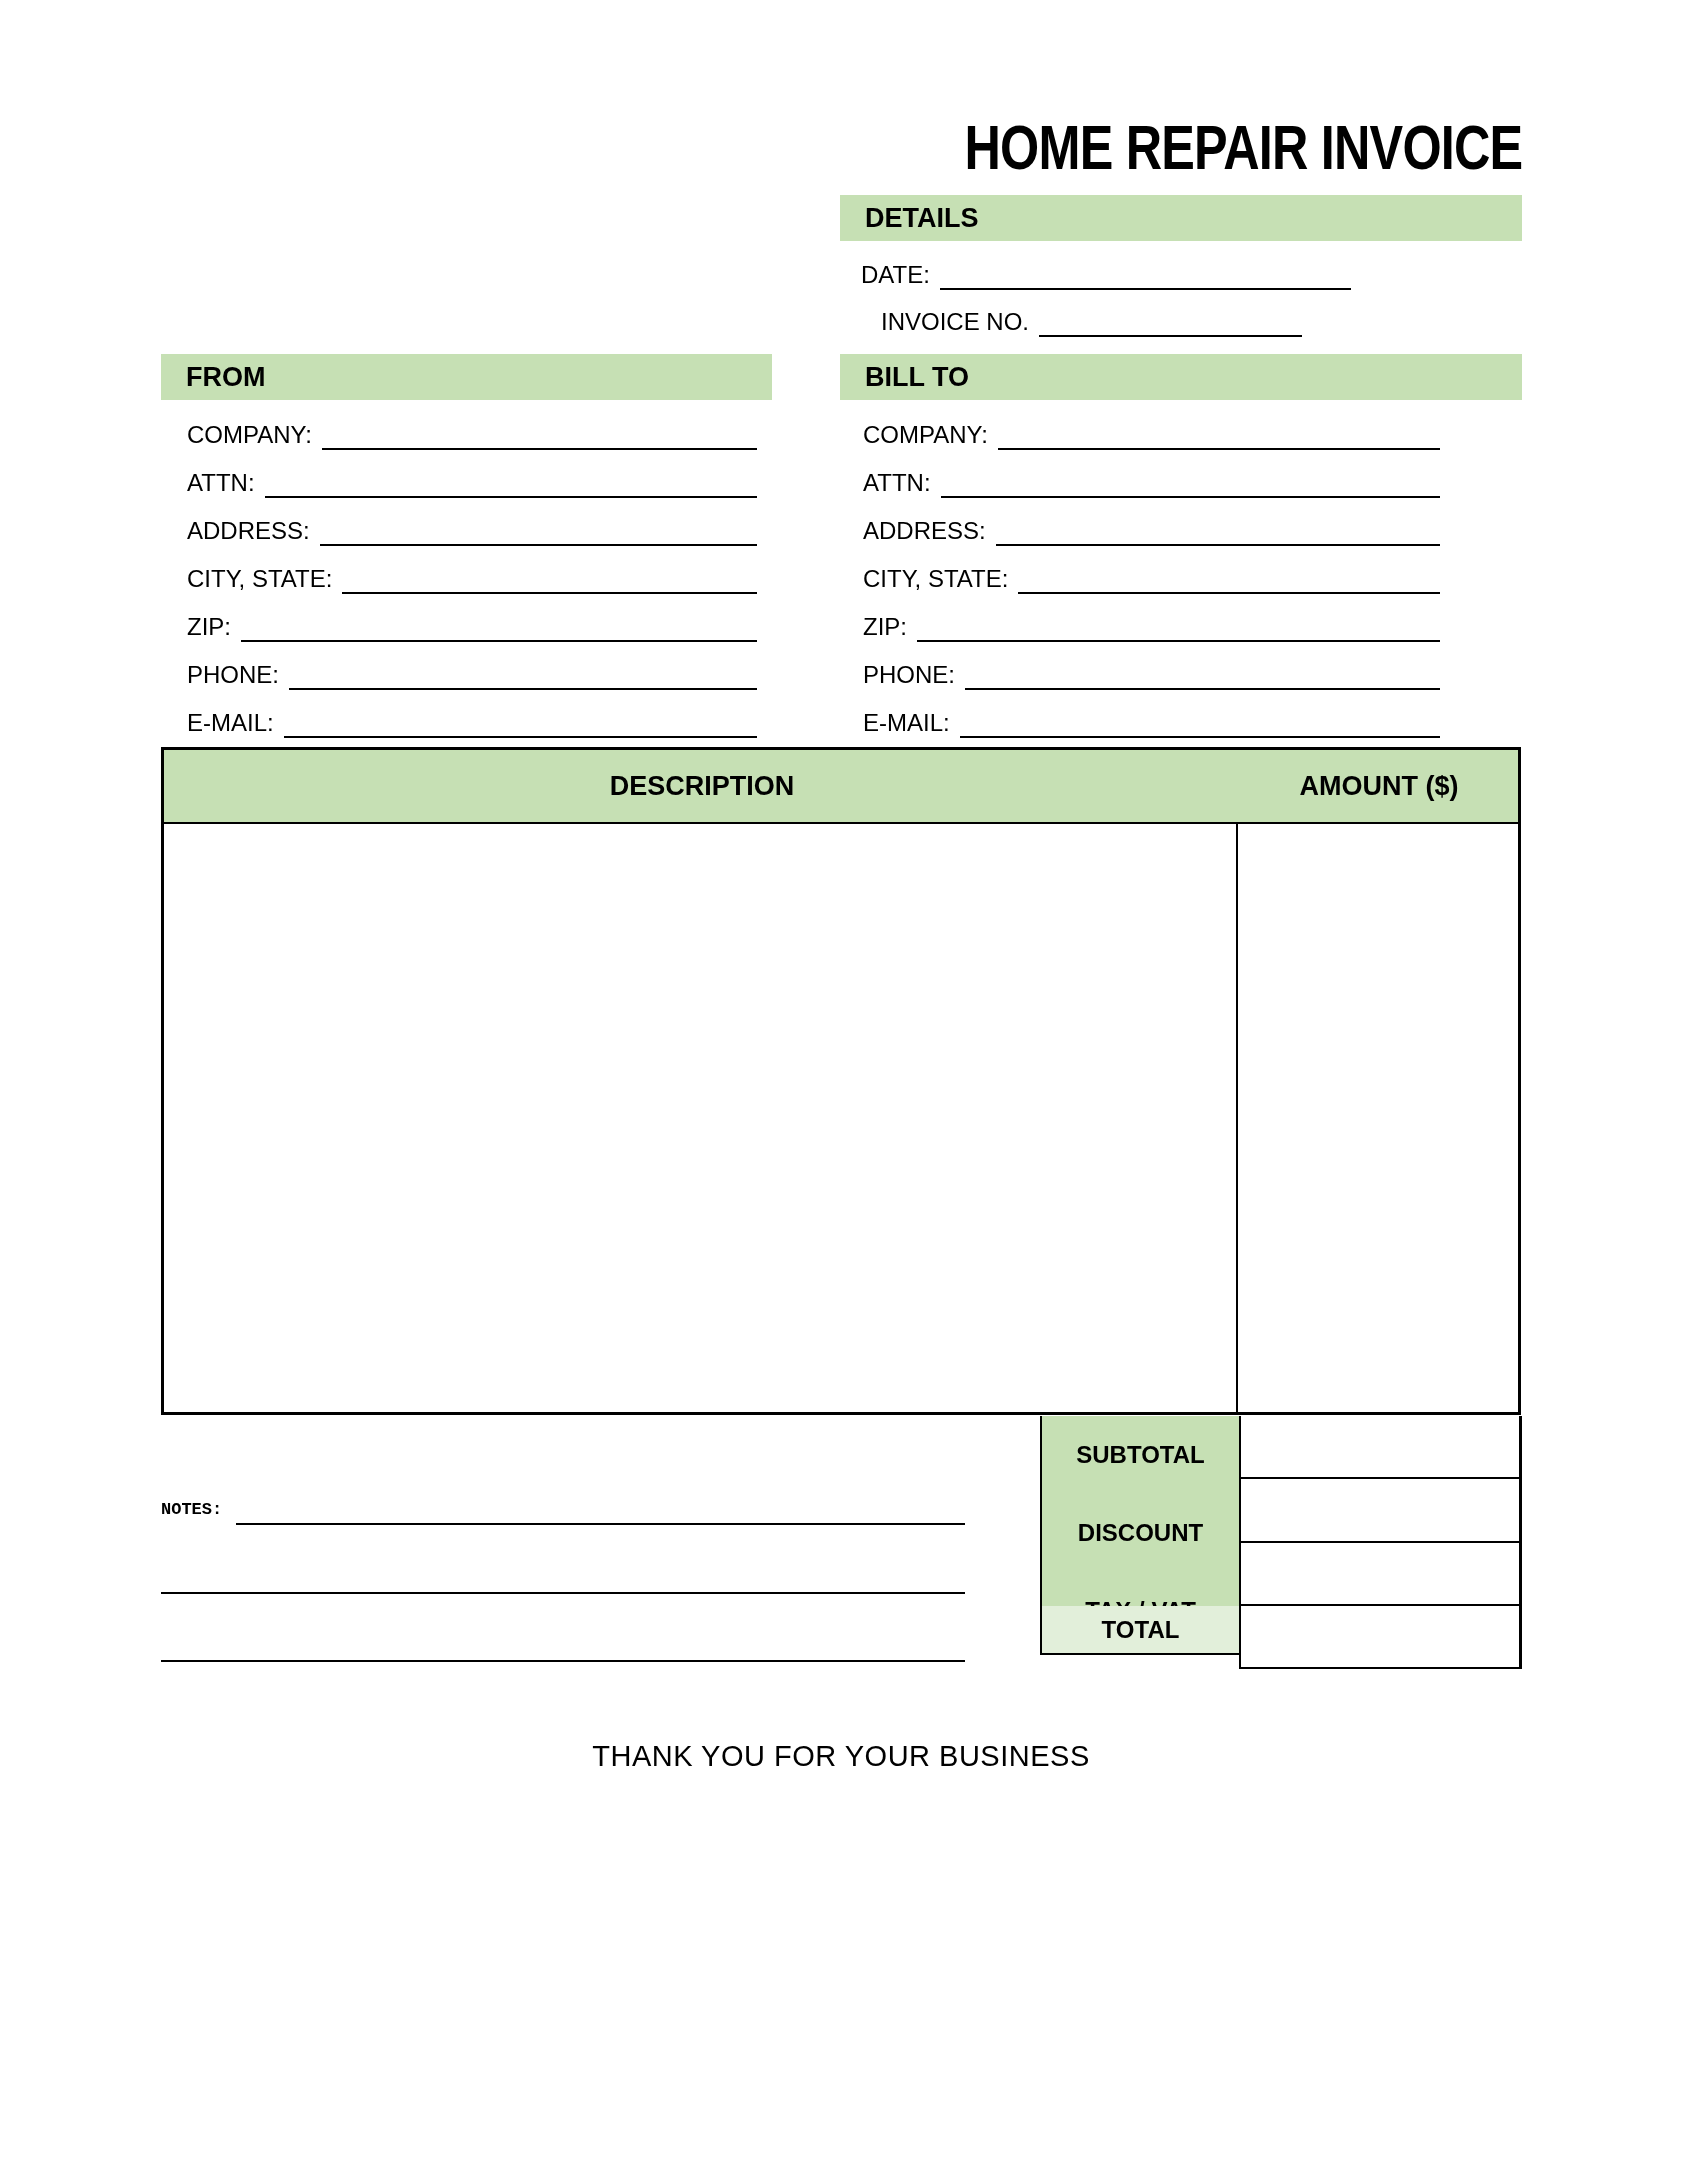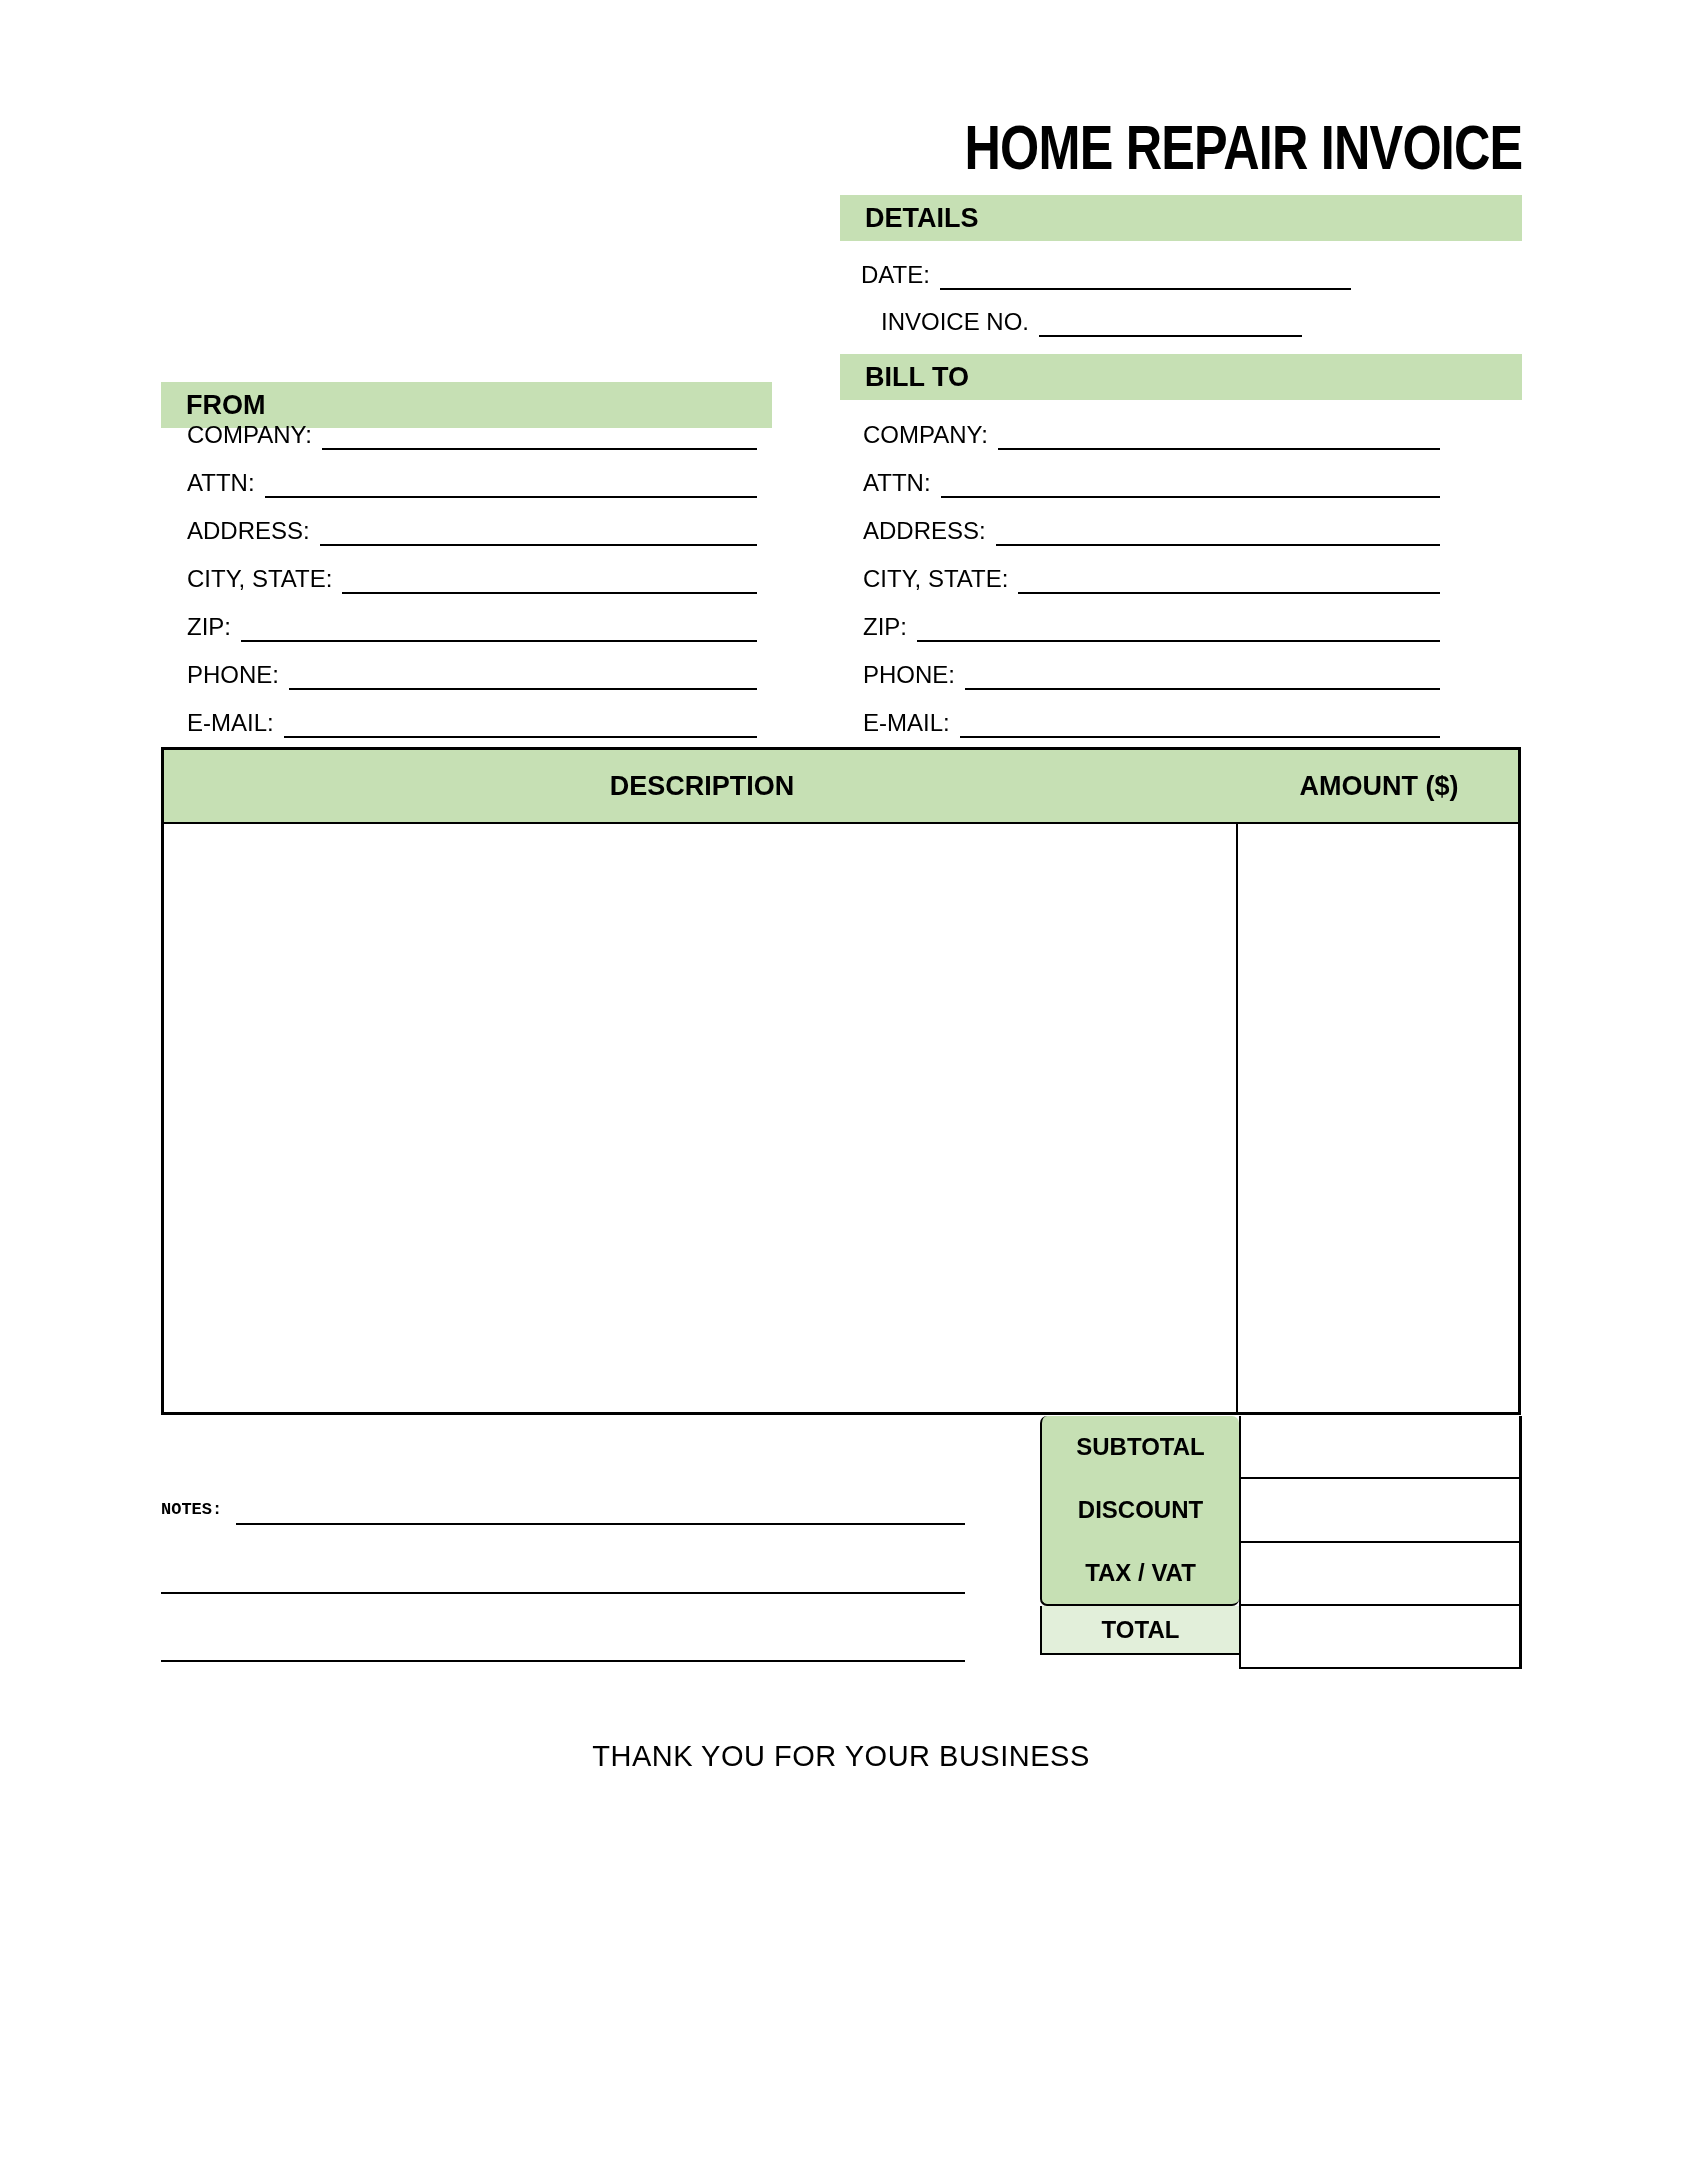--- a/index.html
+++ b/index.html
@@ -14,21 +14,21 @@
     font-size:63px;font-weight:bold;letter-spacing:-1px;white-space:nowrap;
     transform:scaleX(0.8);transform-origin:100% 50%;
   }
   
   .bar{
     position:absolute;height:46px;background:#c6e0b4;
     display:flex;align-items:center;padding-left:25px;
     font-weight:bold;font-size:27px;
   }
   .details-bar{left:840px;top:195px;width:682px;}
-  .from-bar{left:161px;top:354px;width:611px;margin-top:28px;}
+  .from-bar{left:161px;top:354px;width:611px;}
   .bill-bar{left:840px;top:354px;width:682px;}
   
   .frow{display:flex;align-items:flex-end;height:48px;}
   .frow .lbl{font-size:24px;white-space:pre;padding-right:10px;line-height:30px;}
   .frow .line{flex:1;border-bottom:2px solid #000;}
   .date-row{position:absolute;left:861px;top:246px;width:490px;height:44px;}
   .invno-row{position:absolute;left:861px;top:293px;width:421px;height:44px;margin-left:20px;}
   .fields{position:absolute;top:402px;display:flex;flex-direction:column;}
   .from-fields{left:187px;width:570px;}
   .bill-fields{left:863px;width:577px;}
@@ -41,23 +41,23 @@
     flex:0 0 74px;background:#c6e0b4;border-bottom:2px solid #000;
     display:flex;align-items:center;font-weight:bold;font-size:27px;
   }
   .th-desc{width:1076px;text-align:center;}
   .th-amt{flex:1;text-align:center;}
   .items-body{flex:1;display:flex;}
   .bd-desc{width:1074px;border-right:2px solid #000;}
   .bd-amt{flex:1;}
   
   .sum-labels{
-    position:absolute;left:1040px;top:1416px;width:199px;height:190px;
+    position:absolute;left:1040px;top:1416px;width:199px;height:236px;
     background:#c6e0b4;border-left:2px solid #000;border-bottom:2px solid #000;
-    display:flex;flex-direction:column;border-radius:7px;
+    display:flex;flex-direction:column;
   }
   .sum-labels .slab{flex:1;display:flex;align-items:center;justify-content:center;
     font-weight:bold;font-size:24px;}
   .sum-total{
     position:absolute;left:1040px;top:1606px;width:199px;height:49px;
     background:#e2efda;border-left:2px solid #000;border-bottom:2px solid #000;
     display:flex;align-items:center;justify-content:center;font-weight:bold;font-size:24px;
   }
   .sum-amounts{
     position:absolute;left:1239px;top:1416px;width:283px;height:253px;

